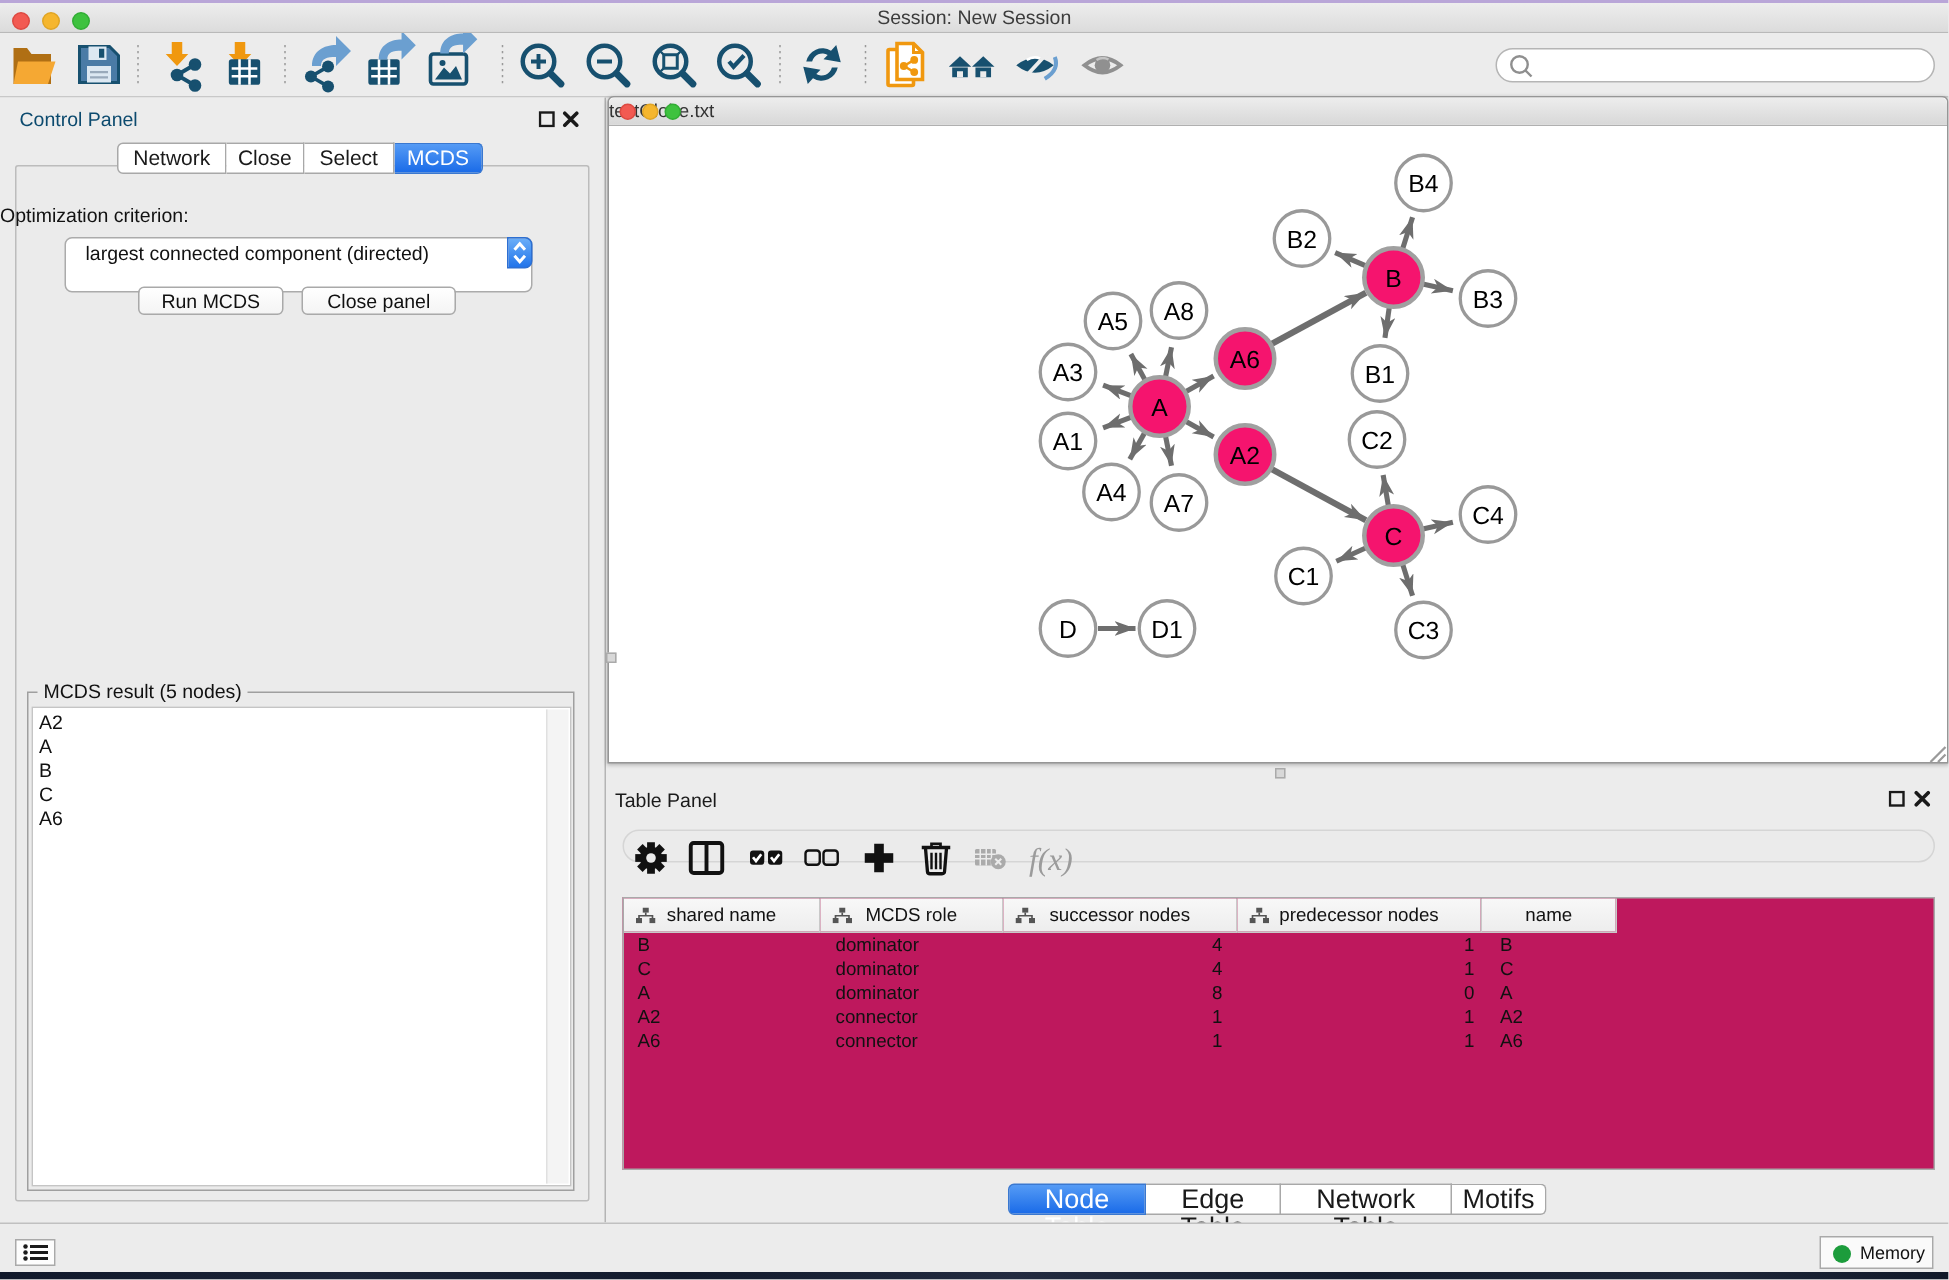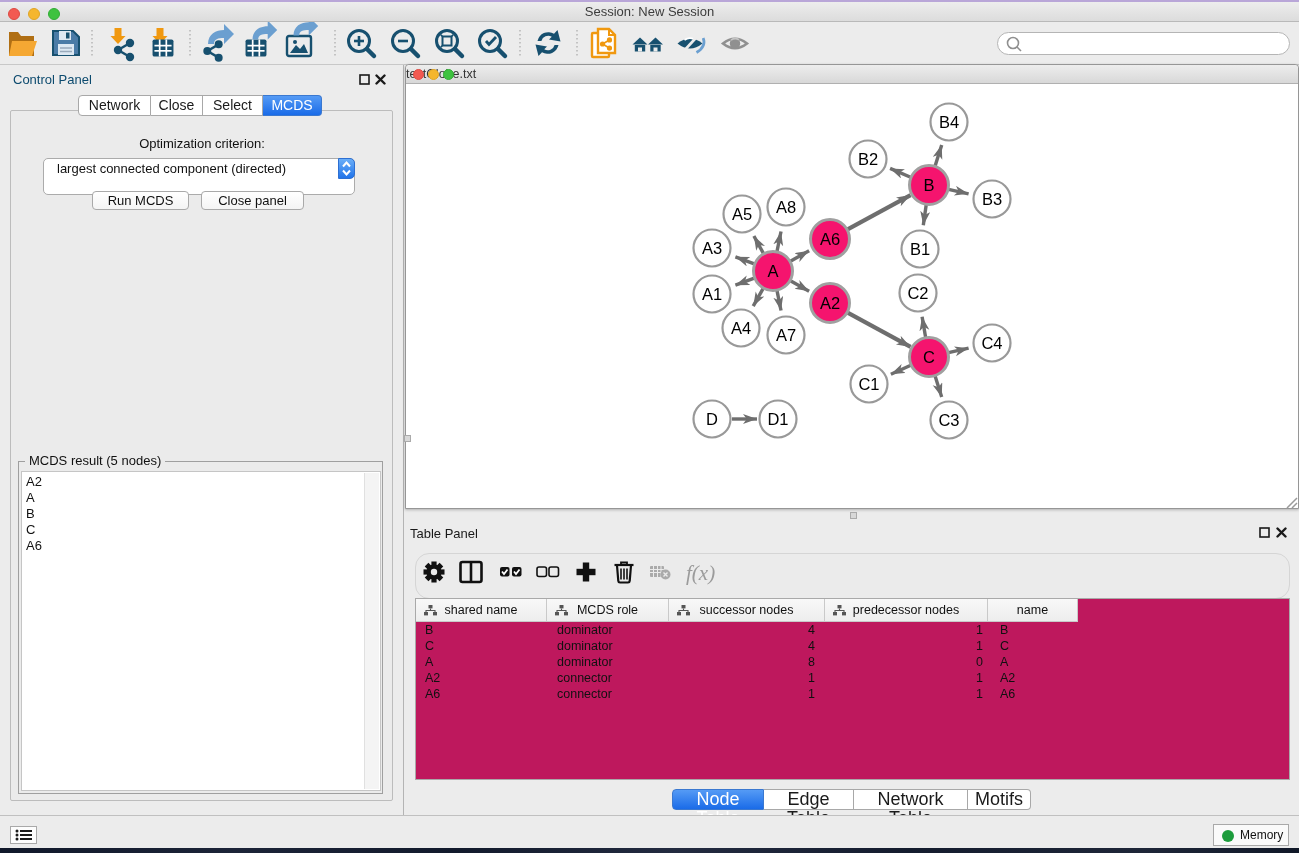--- a/index.html
+++ b/index.html
@@ -12,37 +12,37 @@
 #search{left:997px;top:10px;width:293px;height:23px;background:#fff;border:1px solid #b5b5b5;border-radius:12px}
 
 #cpanel{left:0;top:65px;width:404px;height:750px;background:#ececec;border-right:1px solid #b4b4b4}
 #cptitle{left:13px;top:7px;font-size:13px;color:#0c4a6e}
 .wicons{position:absolute;top:9px}
 #cpbox{left:10px;top:45px;width:383px;height:691px;border:1px solid #bcbcbc;background:#ebebeb;border-radius:2px}
 .tabs{position:absolute;top:30px;left:78px;height:21px;display:flex;font-size:14px}
 .tab{background:#fff;border:1px solid #a8a8a8;border-left:none;color:#1a1a1a;text-align:center;line-height:19px}
 .tab.first{border-left:1px solid #a8a8a8;border-radius:4px 0 0 4px}
 .tab.sel{background:linear-gradient(#559bf5,#1a6be8);border-color:#3a78d0;color:#fff;border-radius:0 4px 4px 0}
-#optlabel{left:0;top:71px;width:404px;text-align:center;font-size:13px;color:#111}
+#optlabel{left:0;top:71px;width:404px;text-align:left;font-size:13px;color:#111}
 #dropdown{left:43px;top:93px;width:312px;height:37px;background:#fff;border:1px solid #ababab;border-radius:5px;font-size:13px;color:#111;line-height:19px;padding-left:13px}
 #ddbtn{position:absolute;right:-1px;top:-1px;width:17px;height:21px;background:linear-gradient(#6aaef8,#2174ea);border-radius:0 5px 5px 0;border:1px solid #2d6fd2}
 .btn{position:absolute;height:19px;background:linear-gradient(#fff,#f4f4f4);border:1px solid #a9a9a9;border-radius:4px;font-size:13px;color:#111;text-align:center;line-height:17px}
 #fieldset{left:18px;top:396px;width:365px;height:333px;border:1px solid #9f9f9f}
 #legend{position:absolute;left:6px;top:-9px;background:#ebebeb;padding:0 4px;font-size:13px;color:#111}
 #listbox{position:absolute;left:2px;top:9px;width:360px;height:320px;padding-top:2px;background:#fff;border:1px solid #c5c5c5}
 #listbox .li{font-size:13px;color:#111;padding-left:4px;height:16px;line-height:16px}
 #lbscroll{position:absolute;right:1px;top:1px;width:15px;height:316px;background:#f4f4f4;border-left:1px solid #e0e0e0}
 
 #netwin{left:405px;top:64px;width:894px;height:445px;background:#fff;border:1px solid #969696;border-radius:4px 4px 0 0;box-shadow:0 1px 3px rgba(0,0,0,.25)}
 #nettitle{position:absolute;left:0;top:0;width:100%;height:19px;background:linear-gradient(#ededed,#d8d8d8);border-bottom:1px solid #b0b0b0;border-radius:4px 4px 0 0}
 #nettext{width:100%;font-size:12.5px;color:#333;line-height:19px}
 
 #tpanel{left:405px;top:520px;width:894px;height:295px;background:#ececec}
 #tptitle{left:5px;top:6px;font-size:13px;color:#1a1a1a}
-#tptools{left:10px;top:33px;width:875px;height:46px;background:#ebebeb;border:1px solid #d5d5d5;border-radius:14px}
+#tptools{left:10px;top:33px;width:875px;height:22px;background:#ebebeb;border:1px solid #d5d5d5;border-radius:14px}
 #ttable{left:10px;top:78px;width:875px;height:182px;background:#be185d;border:1px solid #a9a9a9}
 .hdr{position:absolute;top:0;height:23px;background:linear-gradient(#f8f8f8,#ededed);border-right:1px solid #c9c9c9;border-bottom:1px solid #c9c9c9;font-size:12.5px;color:#111;text-align:center;line-height:23px}
 .row{position:absolute;left:0;width:100%;height:16px;font-size:12.5px;color:#111}
 .cell{position:absolute;top:0;height:16px;line-height:16px}
 .bots{position:absolute;left:267px;top:269px;height:21px;display:flex;font-size:18px}
 .bt{background:#fff;border:1px solid #a8a8a8;border-left:none;color:#1a1a1a;text-align:center;line-height:19px}
 .bt.sel{background:linear-gradient(#559bf5,#1a6be8);border:1px solid #3a78d0;color:#fff;border-radius:4px 0 0 4px}
 .bt.last{border-radius:0 4px 4px 0}
 
 #statusbar{left:0;top:815px;width:1299px;height:33px;background:#ececec;border-top:1px solid #c0c0c0}

